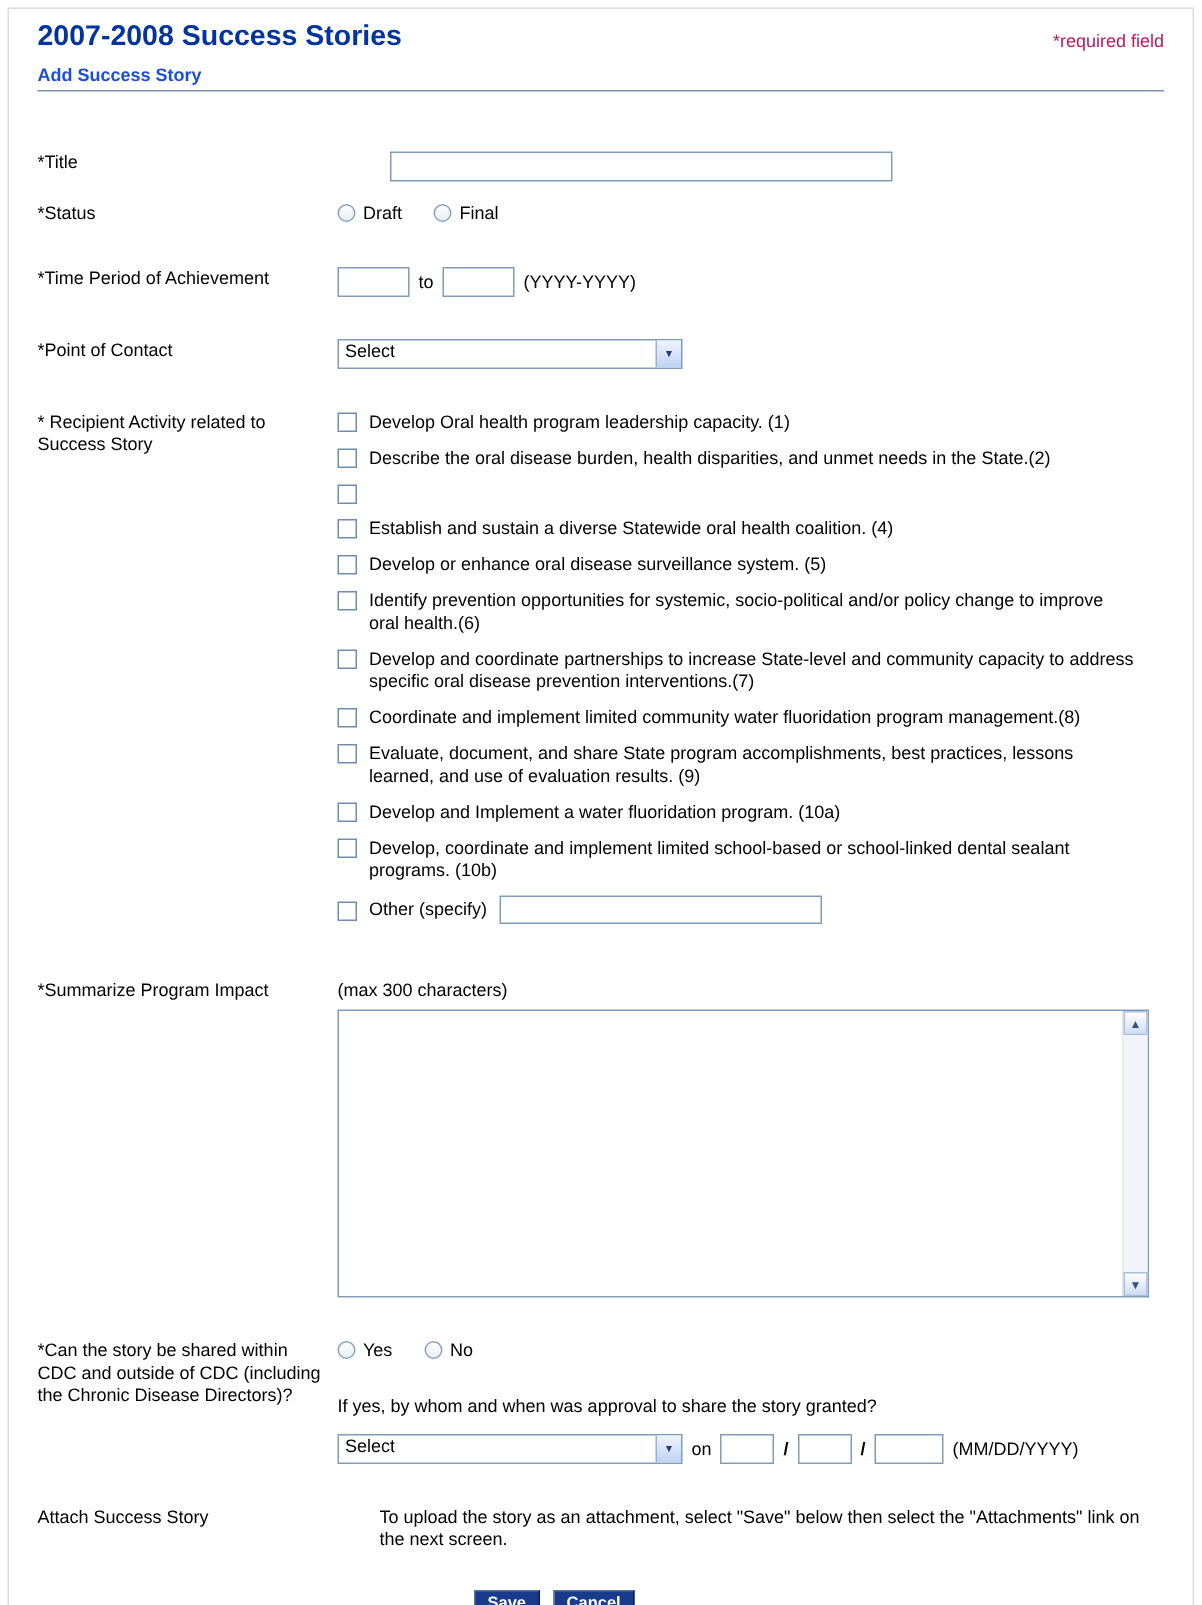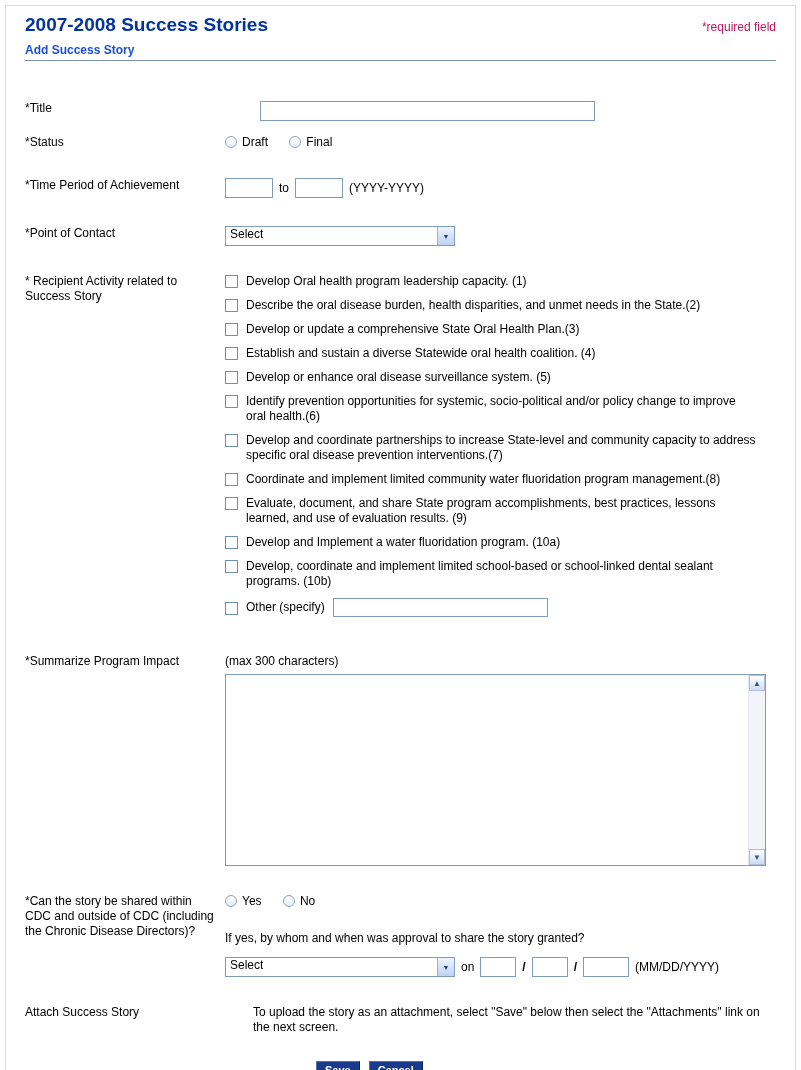--- a/index.html
+++ b/index.html
@@ -124,21 +124,20 @@
         <div class="chk-row">
           <span class="checkbox"></span>
           <span class="chk-text">Develop Oral health program leadership capacity. (1)</span>
         </div>
         <div class="chk-row">
           <span class="checkbox"></span>
           <span class="chk-text">Describe the oral disease burden, health disparities, and unmet needs in the State.(2)</span>
         </div>
         <div class="chk-row">
           <span class="checkbox"></span>
-          <span class="chk-text">Develop or update a comprehensive State Oral Health Plan.(3)</span>
         </div>
         <div class="chk-row">
           <span class="checkbox"></span>
           <span class="chk-text">Establish and sustain a diverse Statewide oral health coalition. (4)</span>
         </div>
         <div class="chk-row">
           <span class="checkbox"></span>
           <span class="chk-text">Develop or enhance oral disease surveillance system. (5)</span>
         </div>
         <div class="chk-row">

